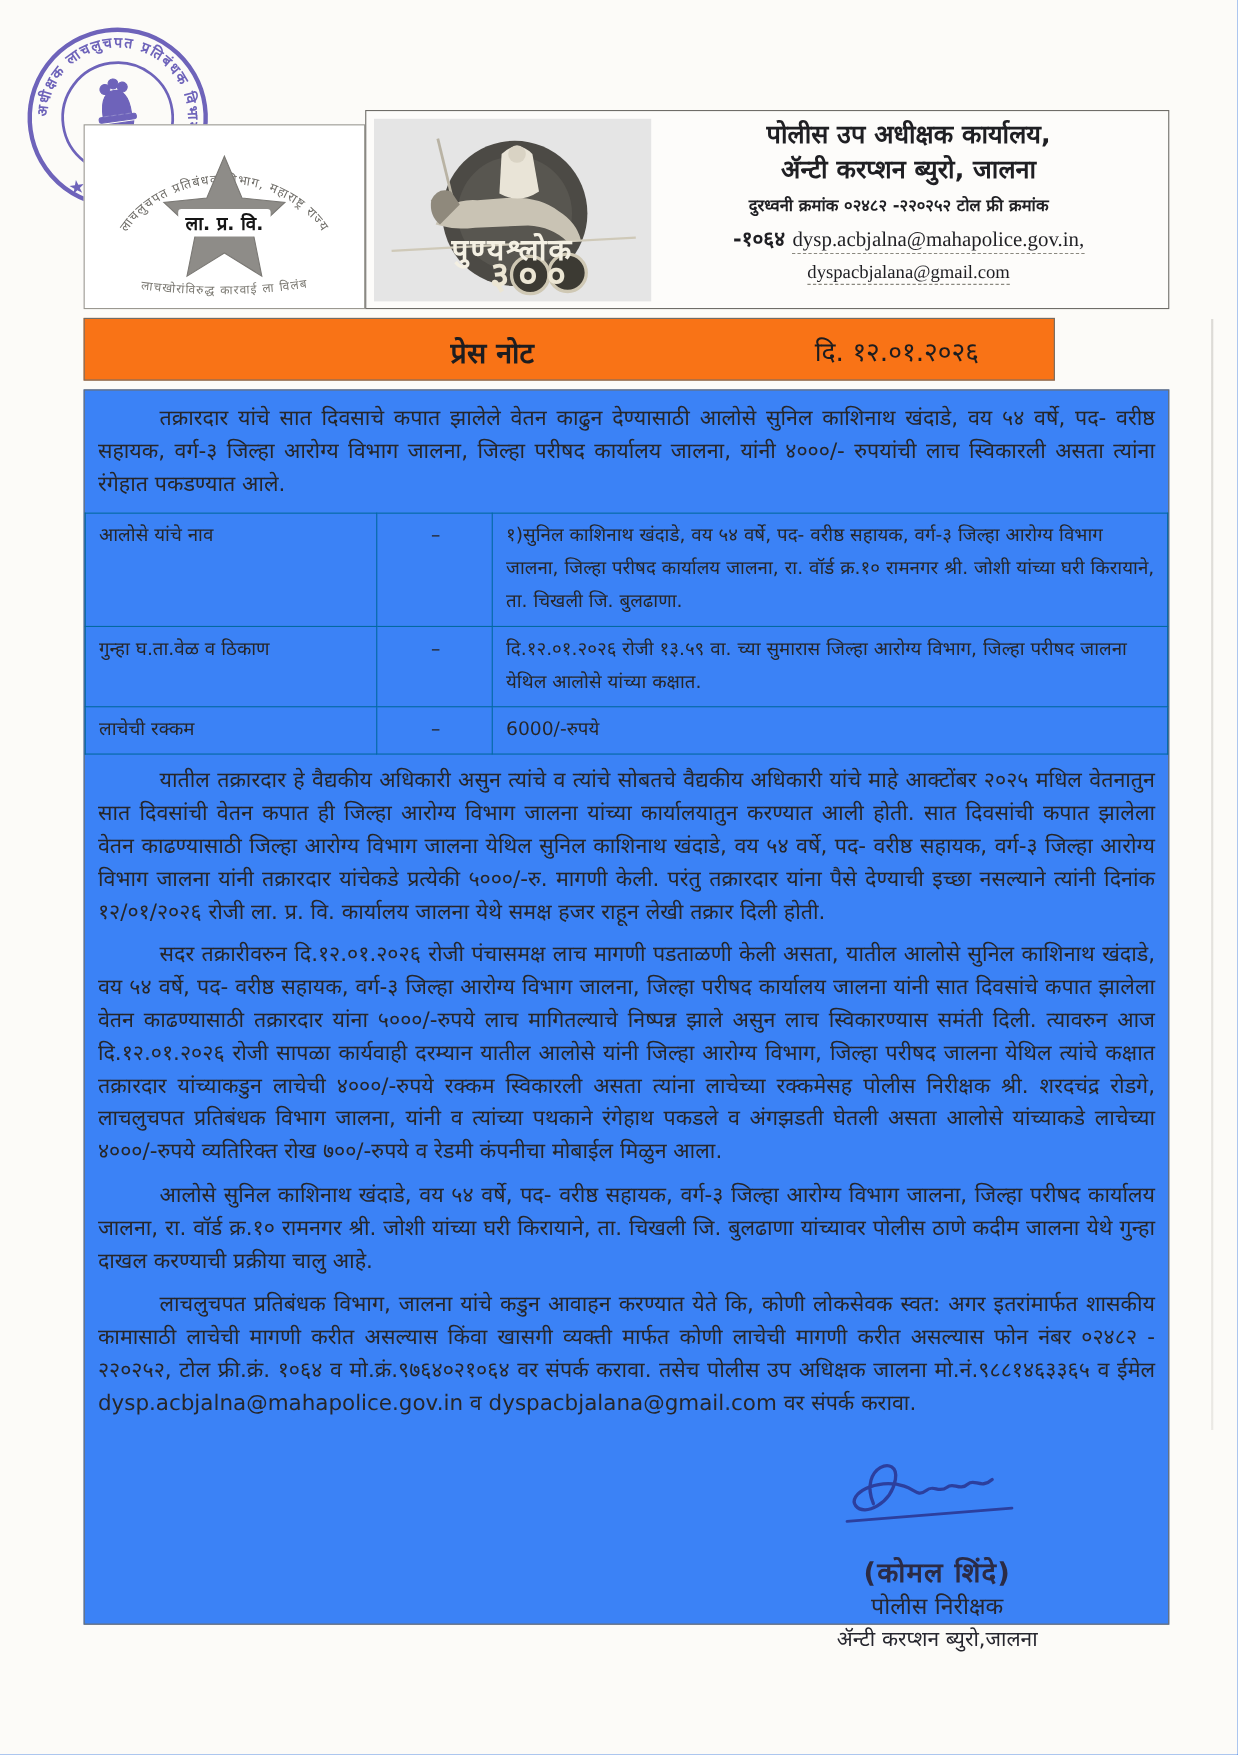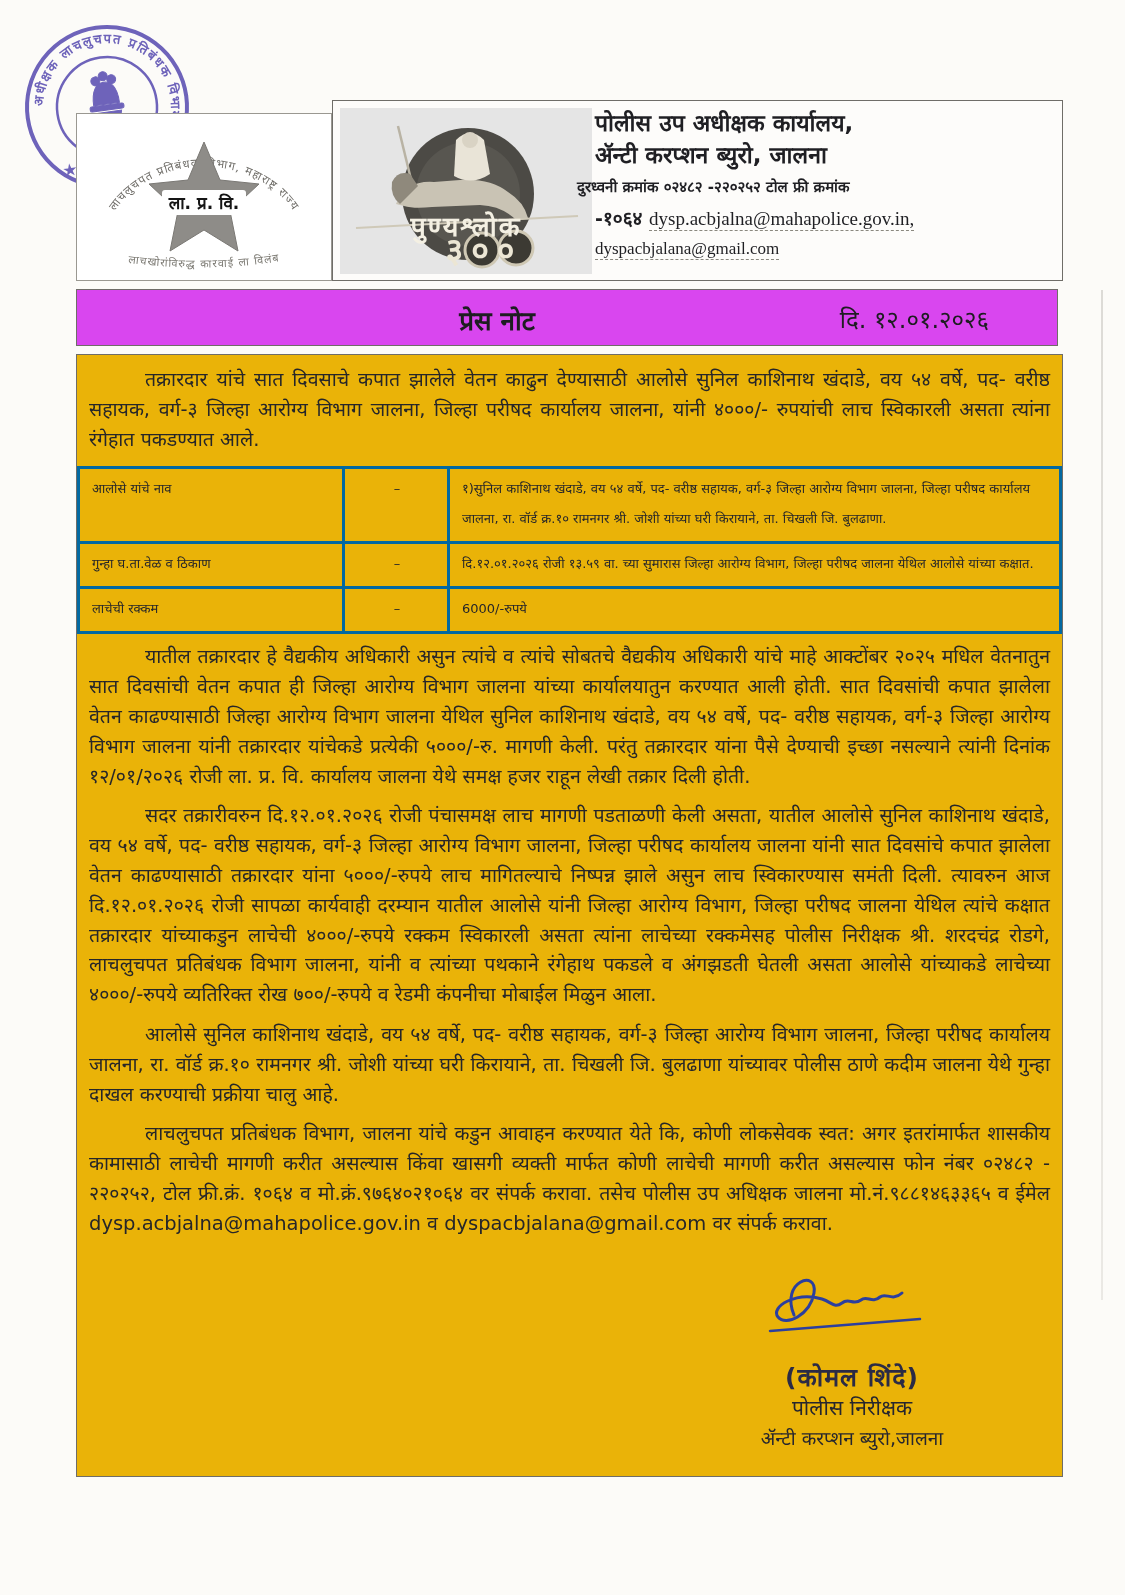--- a/index.html
+++ b/index.html
@@ -33,63 +33,63 @@
   .header-box {
     position:absolute; left:332px; top:100px; width:731px; height:181px;
     border:1.5px solid #6f6d68; background:#fdfcfa;
   }
   .banner {
     position:absolute; left:7px; top:7px; width:252px; height:166px;
     background:#e5e5e5; overflow:hidden;
   }
   .office-block {
     position:absolute; left:262px; top:6px; width:462px; height:168px;
-    text-align:left; color:#1f1f23;
+    text-align:center; color:#1f1f23;
   }
   .office-l1 { font-size:23px; font-weight:700; line-height:32px; }
   .office-l2 { font-size:23px; font-weight:700; line-height:32px; }
   .office-l3 { font-size:15px; font-weight:700; line-height:32px; white-space:nowrap; margin-left:-18px; }
   .office-l4 { font-size:19px; font-weight:700; line-height:31px; }
   .office-l4 .email, .office-l5 .email {
     font-family:"Liberation Serif", serif; font-weight:400;
     border-bottom:1px dashed #8a887f; padding-bottom:1px;
   }
   .office-l5 { font-size:17px; font-weight:700; line-height:28px; }
 
   
   .press-bar {
-    position:absolute; left:76px; top:289px; width:982px; height:57px;
-    border:1.5px solid #6f6d68; background:#d946ef;
+    position:absolute; left:76px; top:289px; width:883px; height:57px;
+    border:1.5px solid #6f6d68; background:#f97316;
   }
   .press-title {
     position:absolute; left:0; right:140px; top:12px; text-align:center;
     font-size:26px; font-weight:700; color:#1d1d20;
   }
   .press-date {
     position:absolute; right:68px; top:12px;
     font-size:24px; font-weight:400; color:#1d1d20; white-space:nowrap;
   }
 
   
   .main-box {
     position:absolute; left:76px; top:354px; width:987px; height:1123px;
-    border:1.5px solid #6f6d68; background:#eab308;
+    border:1.5px solid #6f6d68; background:#3b82f6;
   }
   .para {
     font-size:19.5px; line-height:29.8px; text-align:justify; color:#262629;
     text-indent:56px; margin:8px 12px 10px 12px;
   }
   .intro { margin-top:10px; margin-bottom:12px; }
 
   table.case {
     width:100%; border-collapse:collapse; table-layout:fixed;
   }
   table.case td {
-    border:3px solid #0369a1; vertical-align:top;
-    font-size:13px; line-height:30px; color:#262629;
+    border:1px solid #0369a1; vertical-align:top;
+    font-size:17px; line-height:30px; color:#262629;
     padding:5px 10px 7px 12px;
   }
   td.c-label { width:265px; }
   td.c-sep   { width:105px; text-align:center; }
   td.c-value { }
 
   .sign-wrap {
     display:flex; justify-content:flex-end; margin:22px 40px 0 0;
   }
   .sign-block { width:340px; text-align:center; }

